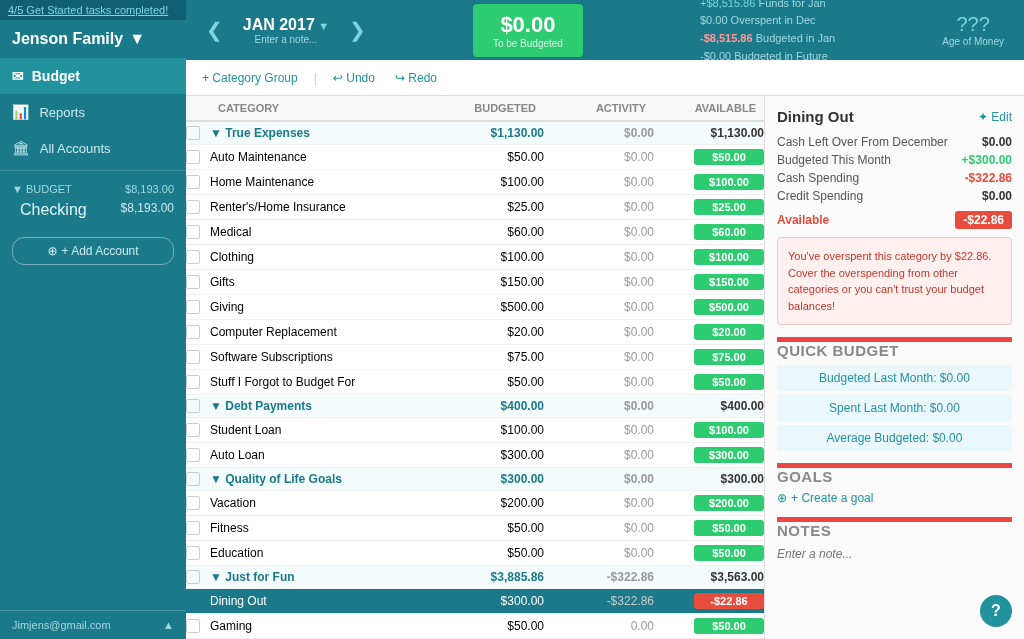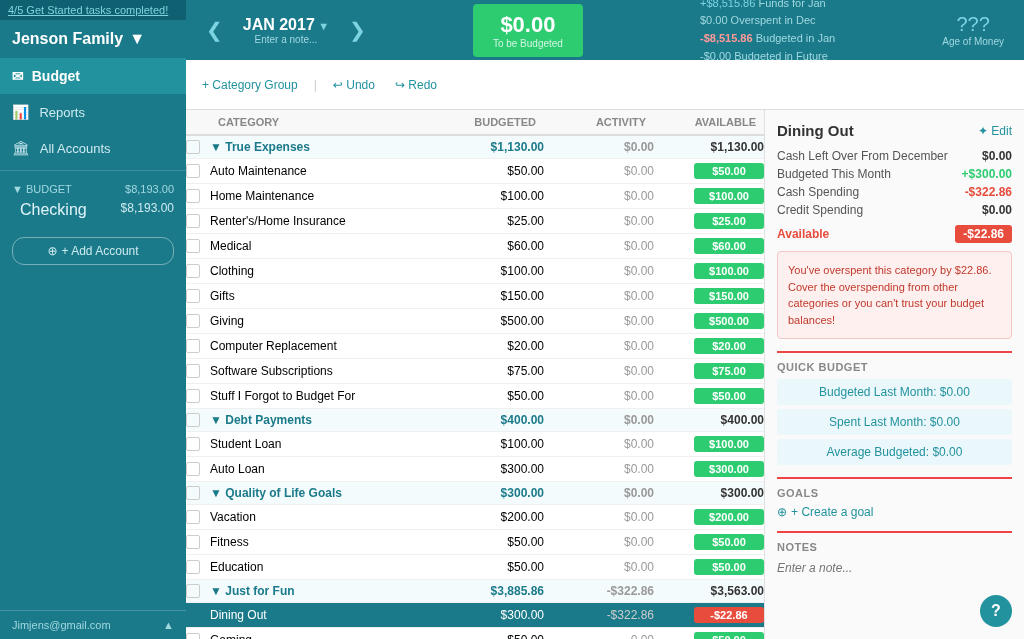--- a/index.html
+++ b/index.html
@@ -63,21 +63,21 @@
     .to-budget-box .amount { font-size: 22px; font-weight: bold; color: white; }
     .to-budget-box .label { font-size: 10px; color: #d0f5e3; }
     .budget-stats { font-size: 11px; color: #a0d8e0; line-height: 1.6; margin-left: 10px; }
     .age-of-money { text-align: center; margin-left: auto; }
     .age-of-money .qqq { font-size: 20px; color: #7dd4e0; }
     .age-of-money .label { font-size: 10px; color: #a0d8e0; }
 
     
     #toolbar {
       background: white; border-bottom: 1px solid #ddd; padding: 6px 12px;
-      display: flex; align-items: center; gap: 12px; height: 50px;
+      display: flex; align-items: center; gap: 12px; height: 36px;
     }
     .toolbar-btn {
       font-size: 12px; color: #22929e; cursor: pointer; display: flex; align-items: center; gap: 3px;
       background: none; border: none; padding: 2px 4px;
     }
     .toolbar-separator { color: #ccc; }
 
     
     #content-area {
       display: flex; flex: 1; overflow: hidden;
@@ -124,21 +124,21 @@
     .panel-title { font-size: 15px; font-weight: bold; color: #333; }
     .edit-btn { color: #22929e; font-size: 12px; cursor: pointer; display: flex; align-items: center; gap: 3px; }
     .panel-stat-row { display: flex; justify-content: space-between; font-size: 12px; color: #555; margin-bottom: 4px; }
     .panel-stat-row .val { font-weight: bold; color: #333; }
     .panel-stat-row .val.green { color: #2ecc71; }
     .panel-stat-row .val.red { color: #e74c3c; }
     .available-row { display: flex; justify-content: space-between; align-items: center; margin: 8px 0; }
     .available-label { font-size: 12px; color: #e74c3c; font-weight: bold; }
     .available-badge { background: #e74c3c; color: white; border-radius: 3px; padding: 2px 8px; font-size: 12px; font-weight: bold; }
     .warning-box { background: #fff0f0; border: 1px solid #f5c6c6; border-radius: 4px; padding: 10px; font-size: 11px; color: #c0392b; margin: 8px 0; line-height: 1.5; }
-    .section-label { font-size: 11px; font-weight: bold; color: #888; margin: 12px 0 6px; text-transform: uppercase; letter-spacing: 0.5px; border-top: 2px solid #ef4444; padding-top: 8px; }
+    .section-label { font-size: 15px; font-weight: bold; color: #888; margin: 12px 0 6px; text-transform: uppercase; letter-spacing: 0.5px; border-top: 5px solid #ef4444; padding-top: 0; }
     .quick-budget-item { background: #eaf7fb; padding: 6px 10px; margin-bottom: 4px; border-radius: 3px; font-size: 12px; color: #22929e; cursor: pointer; text-align: center; }
     .goals-section { margin-top: 4px; }
     .create-goal-btn { color: #22929e; font-size: 12px; cursor: pointer; display: flex; align-items: center; gap: 4px; }
     .notes-section { margin-top: 8px; }
     .notes-input { width: 100%; border: none; background: transparent; font-size: 12px; color: #aaa; outline: none; font-style: italic; }
     .help-btn {
       position: absolute; right: 12px; bottom: 12px; width: 32px; height: 32px;
       background: #22929e; border-radius: 50%; color: white; font-size: 16px; font-weight: bold;
       display: flex; align-items: center; justify-content: center; cursor: pointer;
     }

